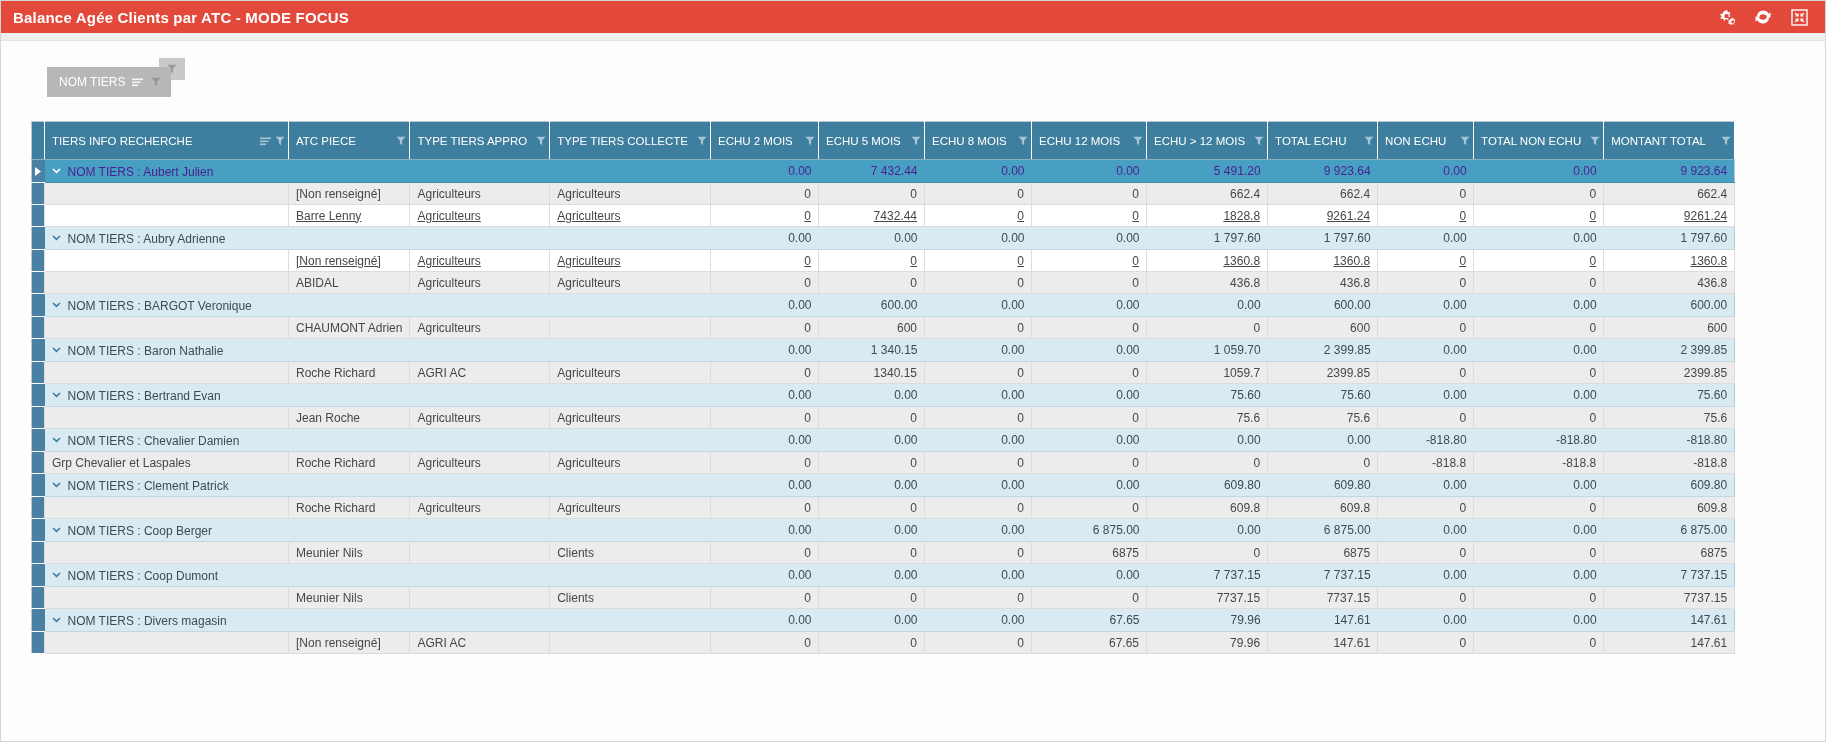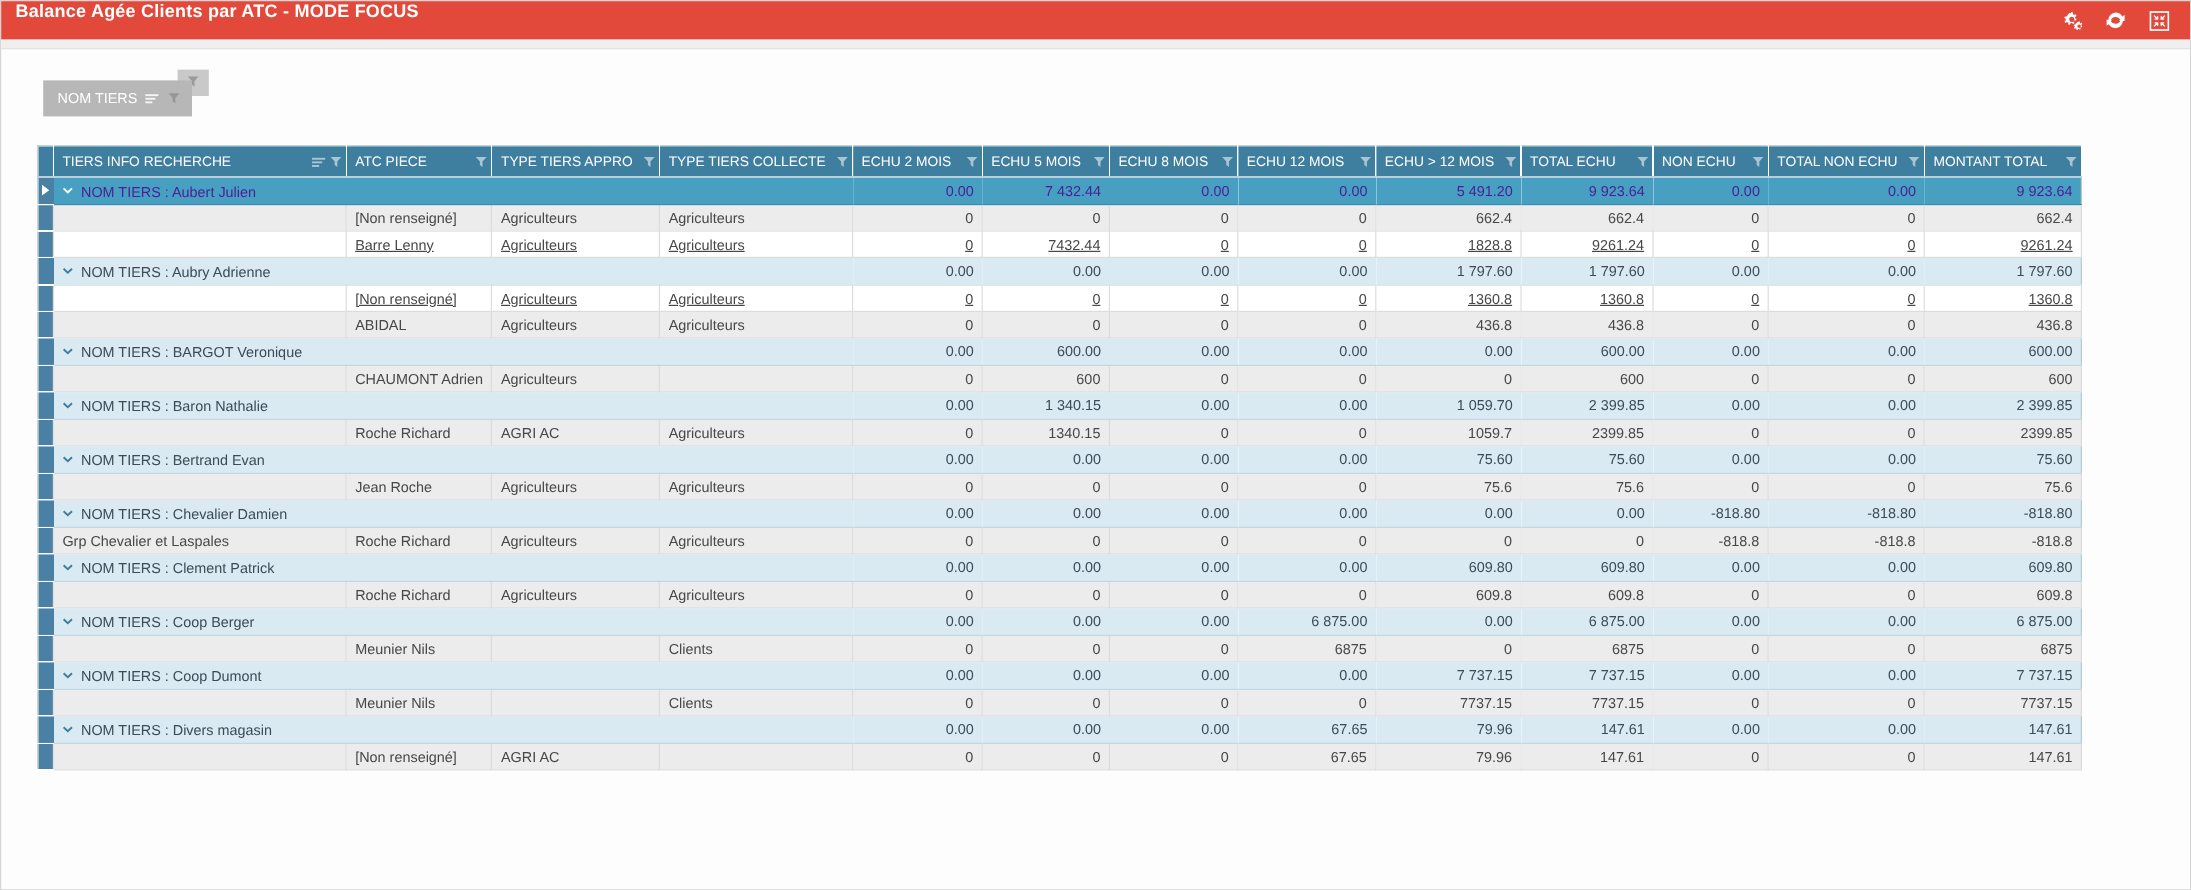--- a/index.html
+++ b/index.html
@@ -6,51 +6,51 @@
   body{
     width:1826px;height:742px;overflow:hidden;
     font-family:"Liberation Sans","DejaVu Sans",sans-serif;
     background:#fdfdfd;position:relative;
   }
   .window{width:1826px;height:742px;box-sizing:border-box;border:1px solid #d6d6d6;background:#fdfdfd;}
 
   
   .titlebar{
     height:32px;background:var(--titlebar-bg,#e2493b);color:#fff;
-    display:flex;padding:0 12px;box-sizing:border-box;
+    display:flex;align-items:center;padding:0 12px;box-sizing:border-box;
   }
   .titlebar .title{font-size:15px;font-weight:bold;letter-spacing:.2px;}
   .titlebar .actions{margin-left:auto;display:flex;align-items:center;gap:16px;padding-right:4px;}
   .tb-icon{color:#fff;display:inline-flex;align-items:center;justify-content:center;width:20px;height:20px;cursor:pointer;}
   .tb-icon svg{display:block;}
   .subbar{height:7px;background:#efefef;border-bottom:1px solid #e3e3e3;}
 
   
   .content{padding:26px 0 0 30px;}
-  .chip-wrap{position:relative;display:inline-block;margin-left:5px;height:41px;}
+  .chip-wrap{position:relative;display:inline-block;margin-left:16px;height:41px;}
   .chip-back{
     position:absolute;right:-14px;top:-9px;width:26px;height:22px;background:#c9c9c9;
     display:flex;align-items:center;justify-content:center;color:#9a9a9a;
   }
   .chip{
     position:relative;display:inline-flex;align-items:center;gap:7px;
     background:#b7b7b7;color:#fff;font-size:12px;height:30px;padding:0 10px 0 12px;
     cursor:pointer;user-select:none;
   }
   .chip .chip-sort{opacity:.85;display:inline-flex;}
   .chip .chip-funnel{opacity:.8;display:inline-flex;color:#8f8f8f;}
 
   
   .grid-wrap{margin-top:13px;}
   table.grid{border-collapse:collapse;table-layout:fixed;background:#fff;border:1px solid #b9c9d2;}
   table.grid th,table.grid td{box-sizing:border-box;white-space:nowrap;overflow:hidden;}
 
   th.h-cell{
     background:var(--header-bg,#3e7e9e);color:#fff;font-weight:400;font-size:11.5px;
-    text-align:left;padding:5px 22px 5px 7px;height:26px;position:relative;
+    text-align:left;padding:5px 22px 5px 7px;height:38px;position:relative;
     border-right:1px solid rgba(255,255,255,.22);border-bottom:1px solid #8fb0c2;cursor:pointer;
   }
   th.h-ind{background:var(--header-bg,#3e7e9e);border-right:1px solid rgba(255,255,255,.22);border-bottom:1px solid #8fb0c2;}
   .h-icons{position:absolute;right:3px;top:50%;transform:translateY(-50%);display:flex;gap:3px;align-items:center;opacity:.55;}
   .h-sort{display:inline-flex;}
   .h-funnel{display:inline-flex;cursor:pointer;}
 
   td.c-ind{
     background:var(--indicator-bg,#4a80a3);width:13px;
     border-bottom:1px solid rgba(255,255,255,.28);padding:0;text-align:center;vertical-align:middle;

